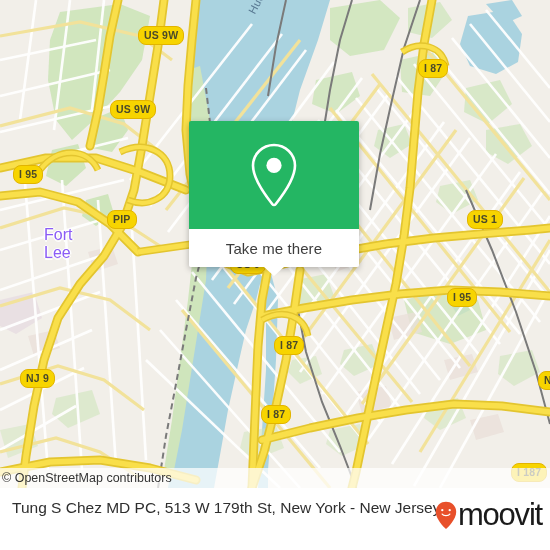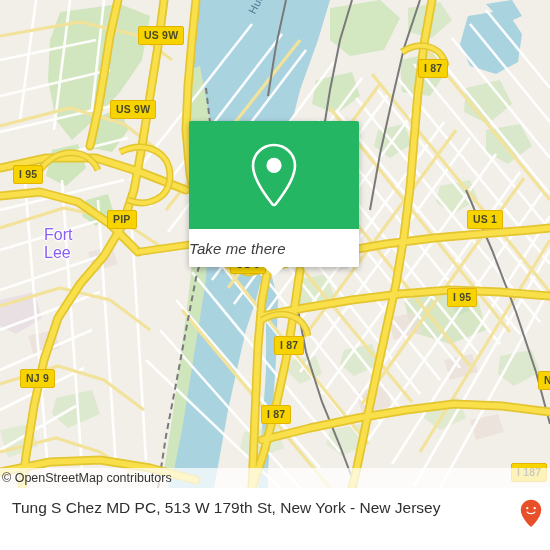--- a/index.html
+++ b/index.html
@@ -38,21 +38,21 @@
     width: 550px;
     height: 488px;
     display: block;
   }
 
   
   .shield {
     position: absolute;
     background: #f7d400;
     border: 1.5px solid #e2b400;
-    border-radius: 2px;
+    border-radius: 8px;
     color: #4a4a2a;
     font-family: "Liberation Sans", sans-serif;
     font-weight: bold;
     font-size: 10.5px;
     line-height: 12px;
     padding: 2px 5px 2.5px 5px;
     white-space: nowrap;
     letter-spacing: 0.2px;
     box-sizing: border-box;
     text-align: center;
@@ -97,21 +97,21 @@
     align-items: center;
     justify-content: center;
   }
   .popup-body {
     position: relative;
     background: #ffffff;
     border-radius: 0 0 2px 2px;
     height: 38px;
     display: flex;
     align-items: center;
-    font-style: italic;
+    justify-content: center;
   }
   .popup-label {
     color: #3d3d3d;
     font-family: "Liberation Sans", sans-serif;
     font-size: 15px;
     letter-spacing: .1px;
   }
   .popup-tail {
     position: absolute;
     left: 50%;
@@ -453,16 +453,17 @@
     <div class="footer-caption">Tung S Chez MD PC, 513 W 179th St, New York - New Jersey</div>
     <div class="brand">
       <svg class="brand-mark" viewBox="0 0 22 28">
         <path d="M11 0.8 C5.2 0.8 0.8 5.2 0.8 10.9 C0.8 18.1 9.1 26.4 10.4 27.4
                  C10.8 27.7 11.2 27.7 11.6 27.4 C12.9 26.4 21.2 18.1 21.2 10.9
                  C21.2 5.2 16.8 0.8 11 0.8 Z" fill="#e8502a"></path>
         <circle cx="7.3" cy="9.2" r="1.15" fill="#ffffff"></circle>
         <circle cx="14.7" cy="9.2" r="1.15" fill="#ffffff"></circle>
         <path d="M7.2 13.1 C8.4 15.1 13.6 15.1 14.8 13.1" fill="none" stroke="#ffffff" stroke-width="1.25" stroke-linecap="round"></path>
       </svg>
+      <span class="brand-text">moovit</span>
     </div>
   </div>
 
 </div>
 
 </body></html>

